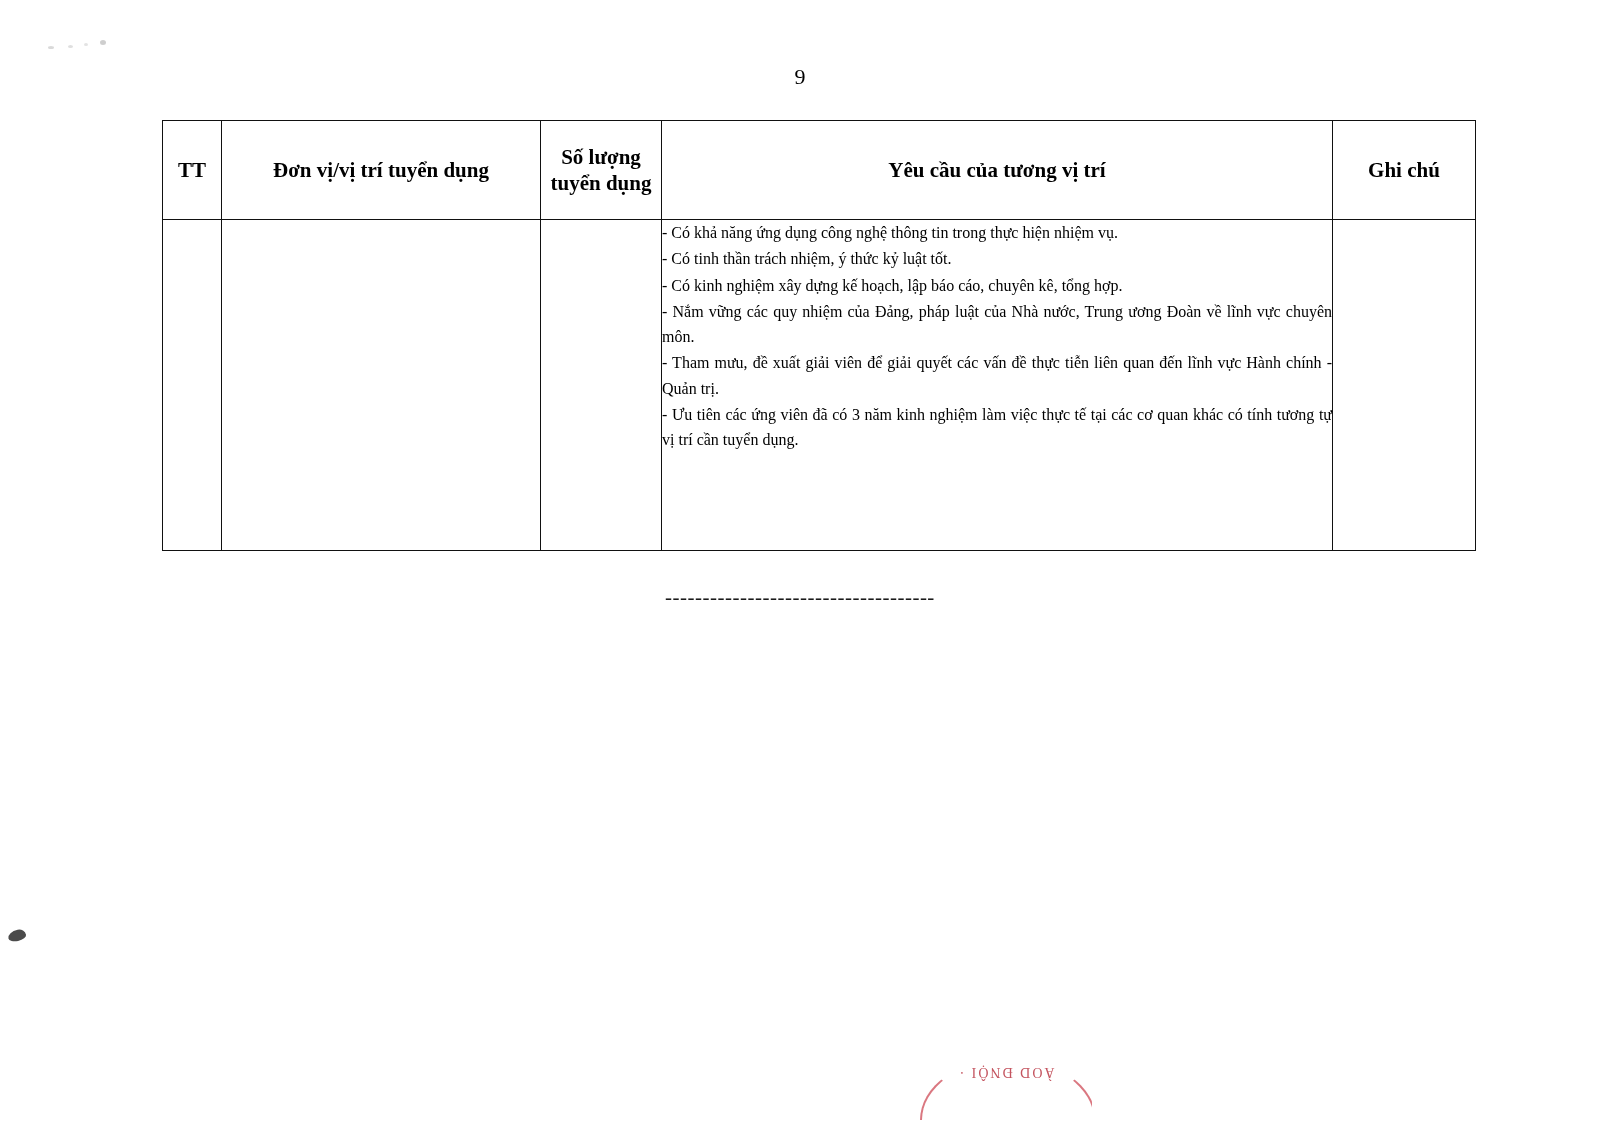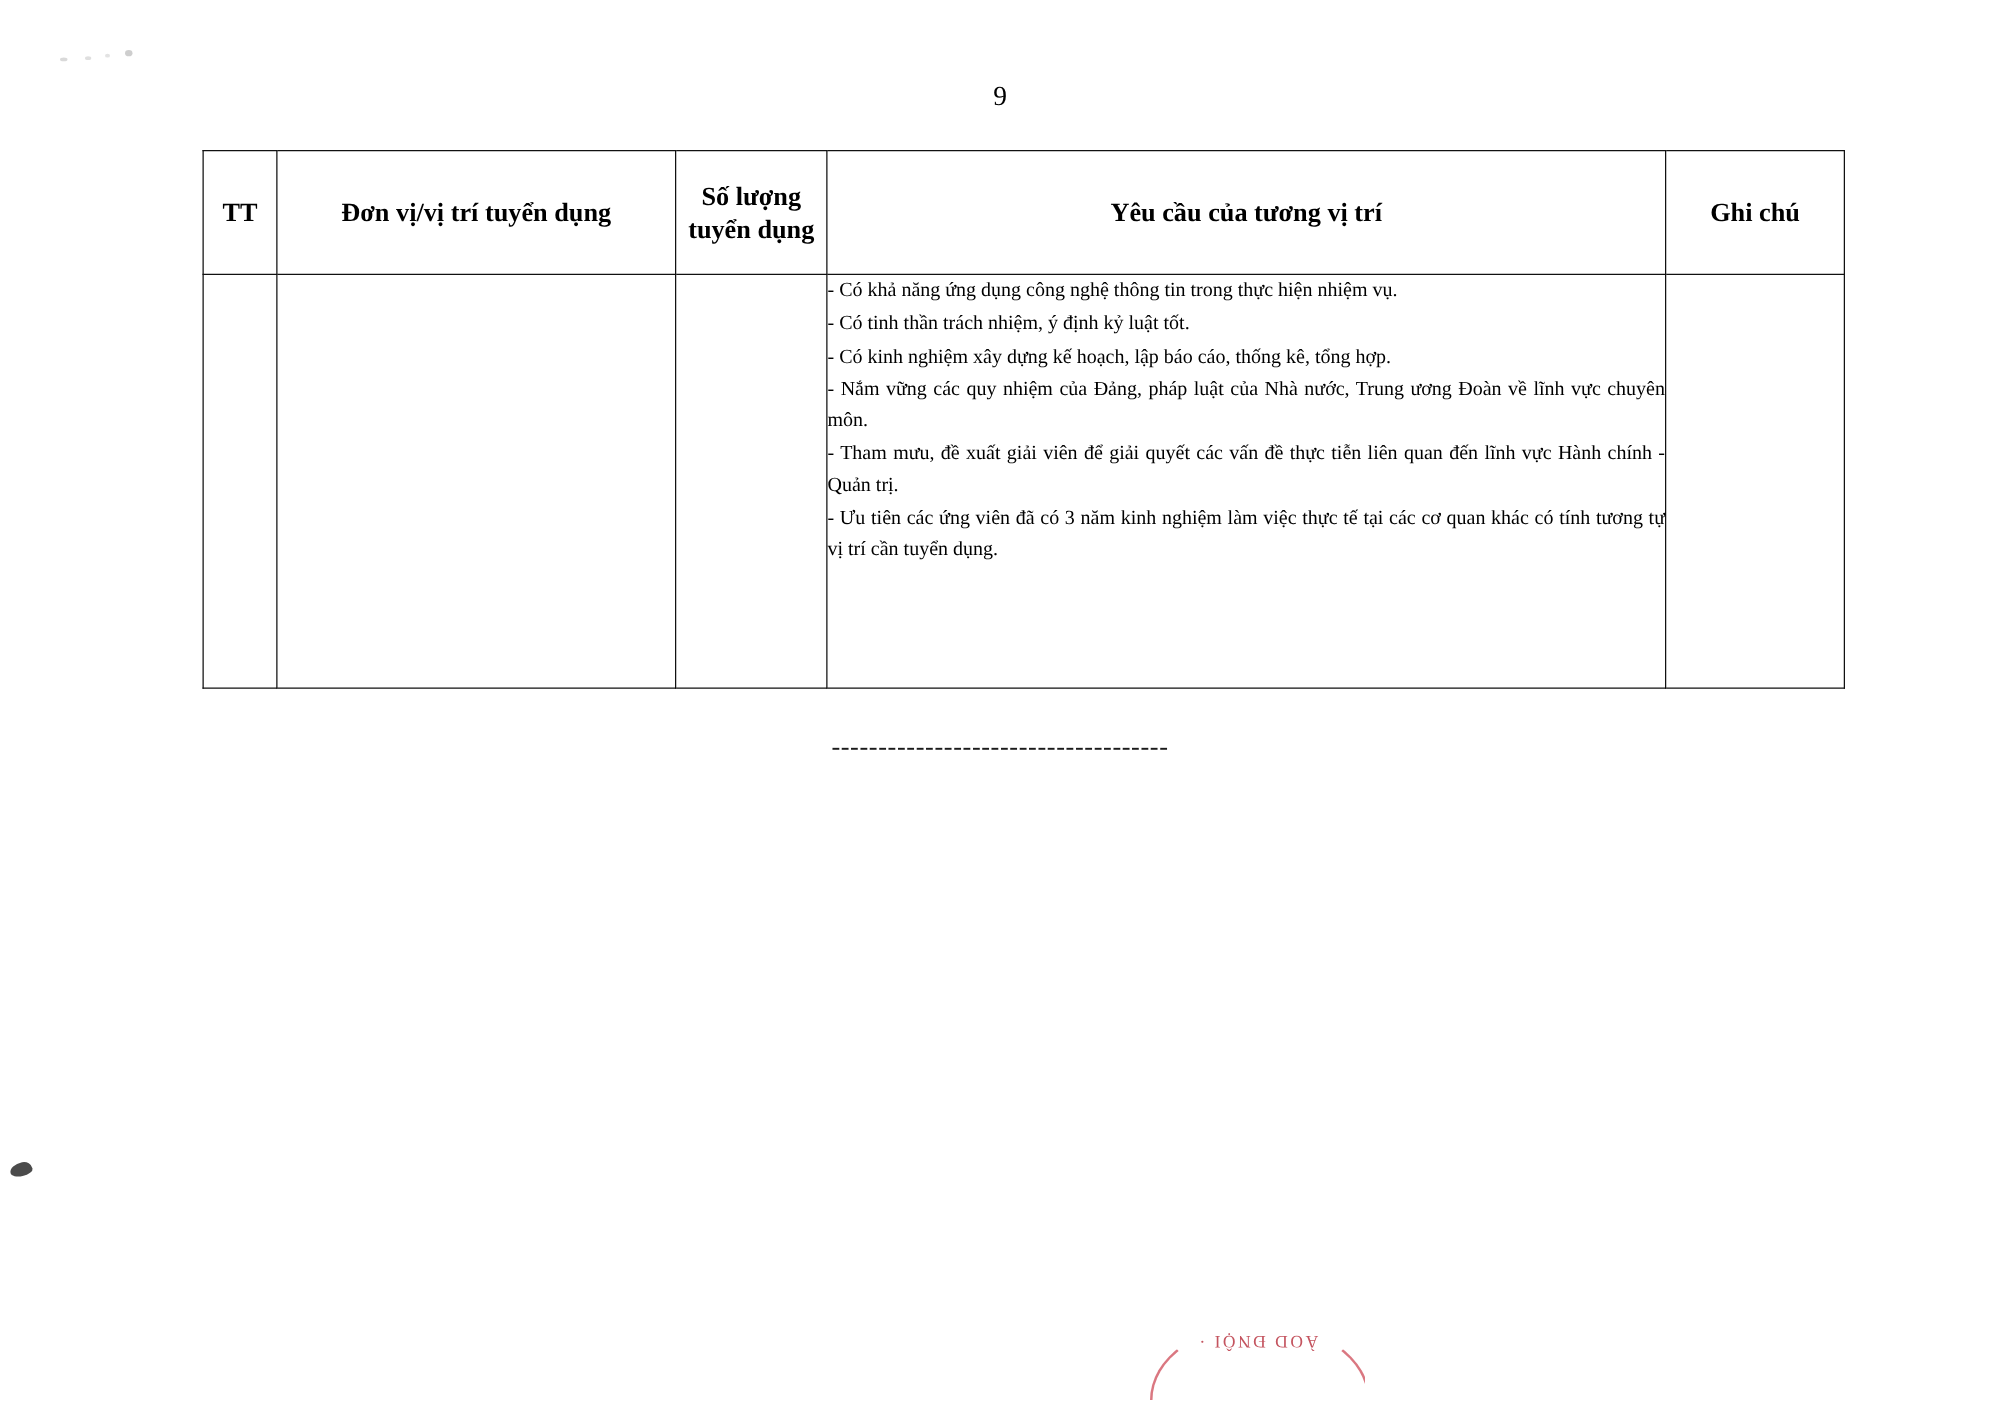--- a/index.html
+++ b/index.html
@@ -165,22 +165,22 @@
         <th class="h-note">Ghi chú</th>
       </tr>
     </thead>
     <tbody>
       <tr>
         <td class="cell-blank"></td>
         <td class="cell-blank"></td>
         <td class="cell-blank"></td>
         <td class="cell-req">
           <p>- Có khả năng ứng dụng công nghệ thông tin trong thực hiện nhiệm vụ.</p>
-          <p>- Có tinh thần trách nhiệm, ý định kỷ luật tốt.</p>
-          <p>- Có kinh nghiệm xây dựng kế hoạch, lập báo cáo, thống kê, tổng hợp.</p>
+          <p>- Có tinh thần trách nhiệm, ý thức kỷ luật tốt.</p>
+          <p>- Có kinh nghiệm xây dựng kế hoạch, lập báo cáo, chuyên kê, tổng hợp.</p>
           <p>- Nắm vững các quy nhiệm của Đảng, pháp luật của Nhà nước, Trung ương Đoàn về lĩnh vực chuyên môn.</p>
           <p>- Tham mưu, đề xuất giải viên để giải quyết các vấn đề thực tiễn liên quan đến lĩnh vực Hành chính - Quản trị.</p>
           <p><b>- Ưu tiên</b><span> các ứng viên đã có 3 năm kinh nghiệm làm việc thực tế tại các cơ quan khác có tính tương tự vị trí cần tuyển dụng.</span></p>
         </td>
         <td class="cell-blank"></td>
       </tr>
     </tbody>
   </table>
 
   <div class="dashline">------------------------------------</div>

